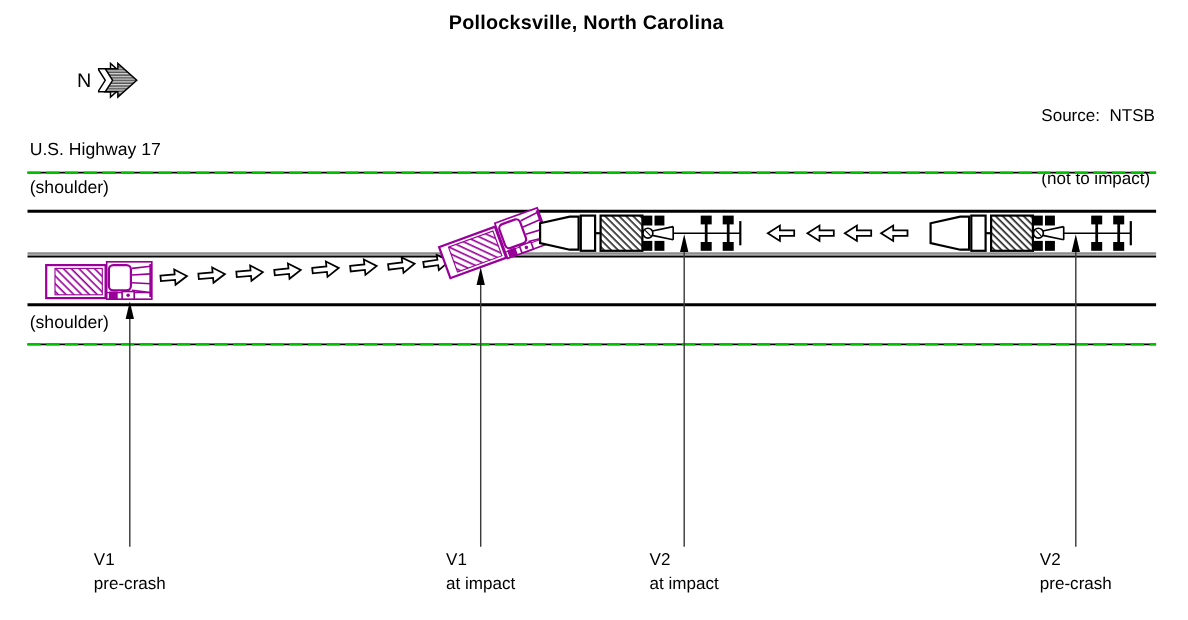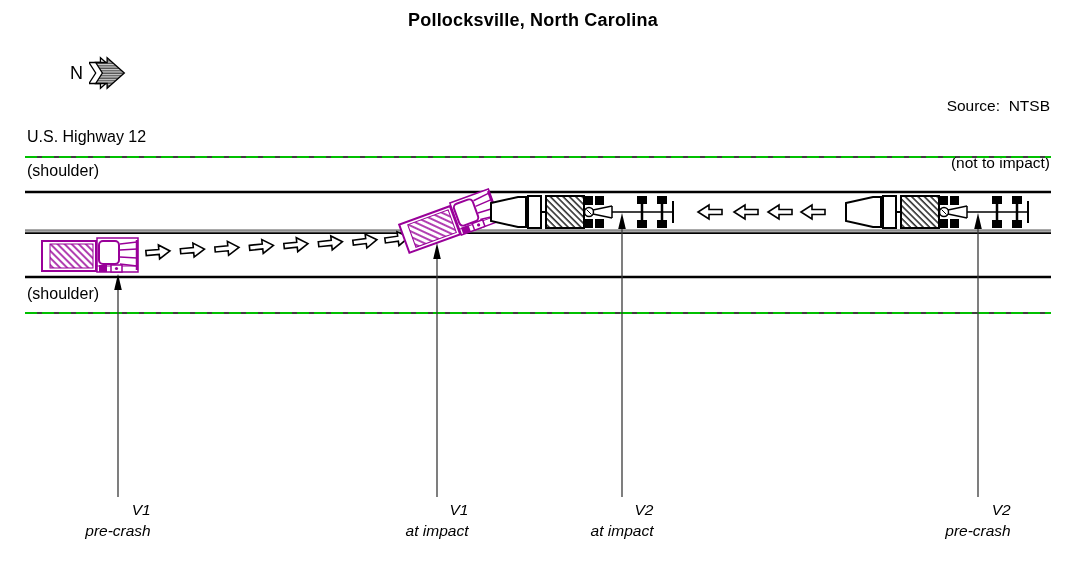--- a/index.html
+++ b/index.html
@@ -7,31 +7,31 @@
     position:relative;width:1080px;height:564px;background:#ffffff;overflow:hidden;
     font-family:"Liberation Sans", sans-serif;color:#000;
   }
   .title{
     position:absolute;left:0;top:10px;width:1066px;text-align:center;
     font-size:18px;font-weight:bold;letter-spacing:0.2px;
   }
   .compass{position:absolute;left:70px;top:54px;display:flex;align-items:center;}
   .compass .n{font-size:18px;margin-right:6px;}
   .source{
-    position:absolute;right:30px;top:58px;text-align:right;
+    position:absolute;right:30px;top:58px;text-align:left;
     font-size:15.5px;line-height:19px;white-space:pre;
   }
   .roadlabel{position:absolute;font-size:16px;}
   .lbl-highway{left:27px;top:128px;}
   .lbl-shoulder-top{left:27px;top:162px;}
   .lbl-shoulder-bottom{left:27px;top:285px;}
   .scene{position:absolute;left:0;top:0;}
   .callout-label{
     position:absolute;top:499px;transform:translateX(-50%);
-    text-align:right;font-size:15.5px;line-height:21px;white-space:nowrap;font-style:italic;
+    text-align:left;font-size:15.5px;line-height:21px;white-space:nowrap;
   }
 </style>
 </head>
 <body>
 
 <div class="canvas">
 
   <div class="title">Pollocksville, North Carolina</div>
 
   <div class="compass">
@@ -46,21 +46,21 @@
       <polygon points="0,8 12,8 12,3 30,19 12,35 12,30 0,30 7,19" fill="#ffffff" stroke="#000" stroke-width="1.4"></polygon>
       <polygon points="7,8 19,8 19,3 37,19 19,35 19,30 7,30 14,19" fill="url(#hatchN)" stroke="#000" stroke-width="1.4"></polygon>
     </svg>
   </div>
 
   <div class="source">
     <div>Source:  NTSB</div>
     <div>(not to impact)</div>
   </div>
 
-  <div class="roadlabel lbl-highway">U.S. Highway 12</div>
+  <div class="roadlabel lbl-highway">U.S. Highway 17</div>
   <div class="roadlabel lbl-shoulder-top">(shoulder)</div>
   <div class="roadlabel lbl-shoulder-bottom">(shoulder)</div>
 
   <svg class="scene" width="1080" height="564" viewBox="0 0 1080 564">
     <defs>
       <pattern id="hatchP" patternUnits="userSpaceOnUse" width="5" height="5" patternTransform="rotate(-45)">
         <rect width="5" height="5" fill="#ffffff"></rect>
         <line x1="1" y1="0" x2="1" y2="5" stroke="#990099" stroke-width="1.5"></line>
       </pattern>
       <pattern id="hatchB" patternUnits="userSpaceOnUse" width="4.5" height="4.5" patternTransform="rotate(-45)">

